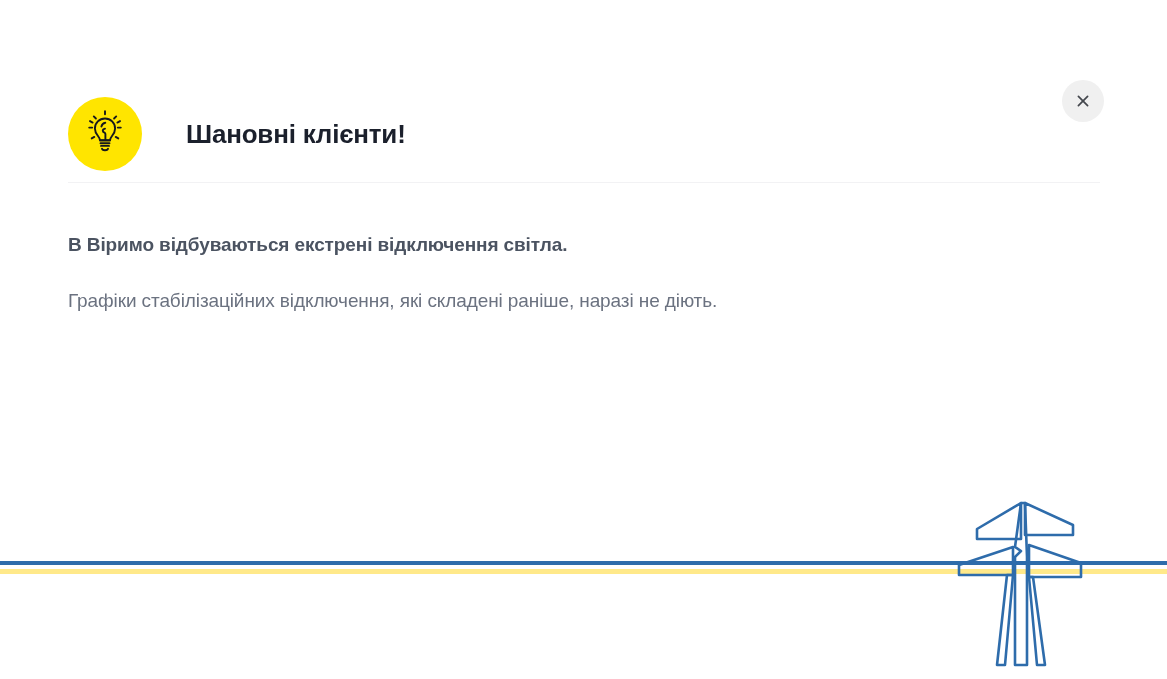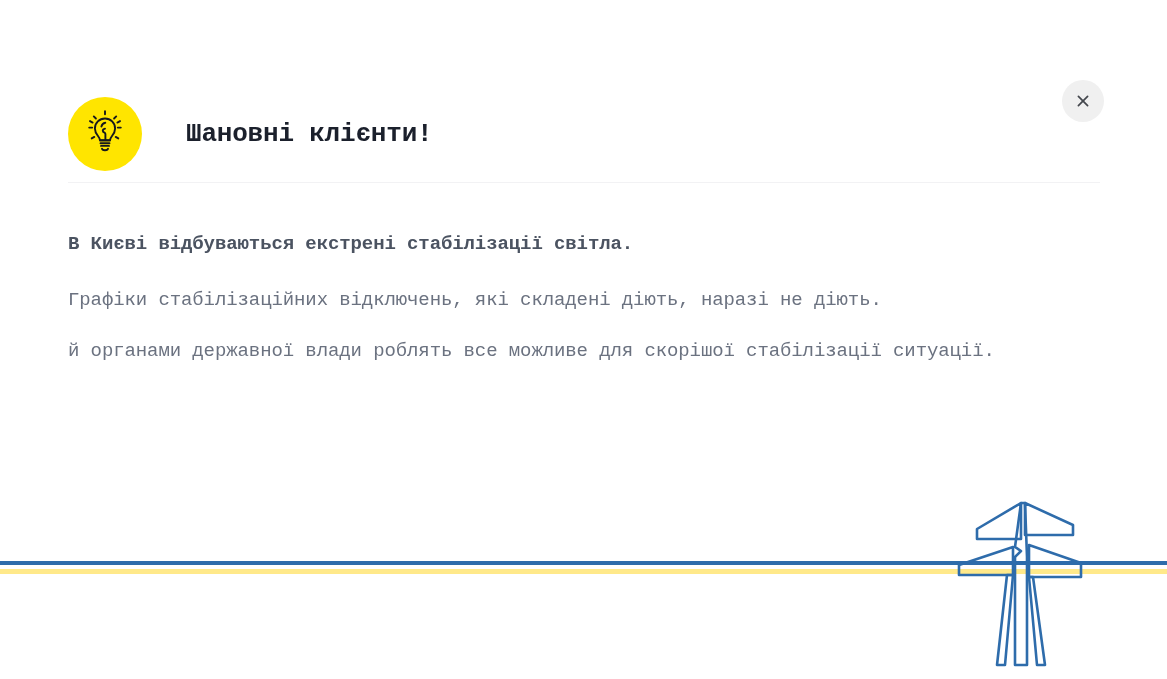--- a/index.html
+++ b/index.html
@@ -25,21 +25,20 @@
 
   
   .modal {
     position: absolute;
     left: 0;
     top: 0;
     width: 1167px;
     height: 679px;
     background: #ffffff;
     box-sizing: border-box;
-    font-family: Liberation Mono, monospace;
   }
 
   
   .modal-header {
     position: absolute;
     left: 68px;
     top: 86px;
     width: 1032px;
     height: 96px;
     box-sizing: border-box;
@@ -192,28 +191,27 @@
             <line x1="12.6" y1="3.4" x2="3.4" y2="12.6"></line>
           </g>
         </svg>
       </span>
     </button>
 
     <div class="header-divider"></div>
 
     <div class="modal-body">
 
-      <p class="lead-text">В Києві відбуваються екстрені стабілізації світла.</p>
+      <p class="lead-text">В Віримо відбуваються екстрені відключення світла.</p>
 
       <p class="para">
-        <span class="line">Графіки стабілізаційних відключень, які складені діють, наразі не діють.</span>
+        <span class="line">Графіки стабілізаційних відключення, які складені раніше, наразі не діють.</span>
       </p>
 
       <p class="para">
-        <span class="line">й органами державної влади роблять все можливе для скорішої стабілізації ситуації.</span>
       </p>
 
 
     </div>
 
     <div class="stripe stripe-blue"></div>
     <div class="stripe stripe-yellow"></div>
 
     <div class="pylon">
       <svg width="135" height="180" viewBox="0 0 135 180" aria-hidden="true">

